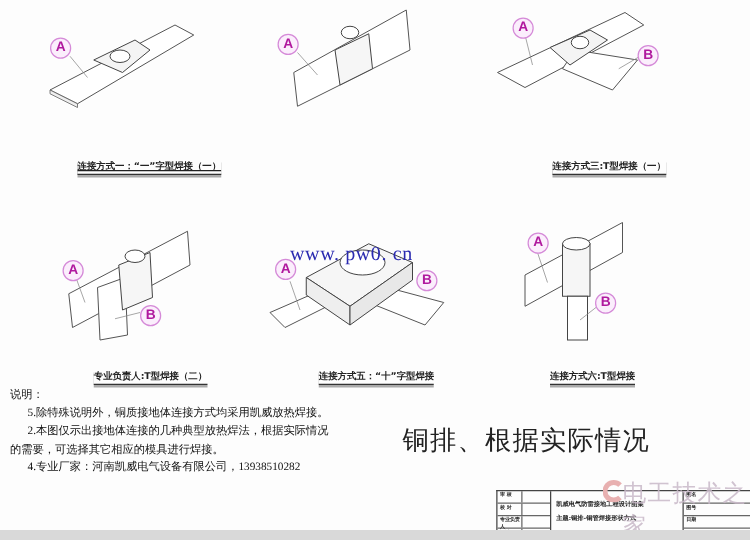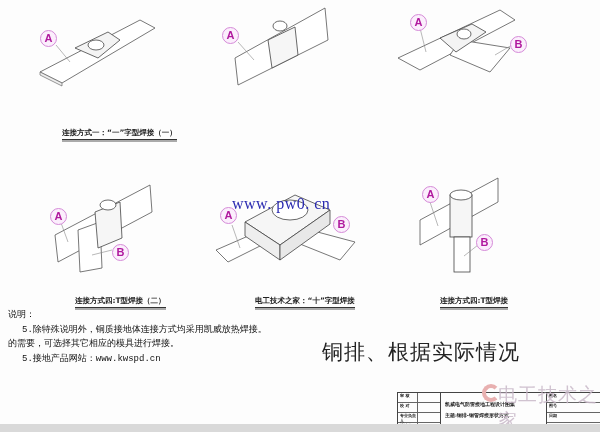--- a/index.html
+++ b/index.html
@@ -11,21 +11,21 @@
     position: absolute; font-size: 7.5px; font-weight: bold; color: #222;
     white-space: nowrap; padding-bottom: 1px;
     border-bottom: 1px solid #333; box-shadow: 0 2px 0 #aaa;
     font-family: "DejaVu Sans", sans-serif;
   }
   .label-circle {
     position: absolute; width: 17px; height: 17px; border-radius: 50%;
     border: 1.5px solid #d58ad8; background: #fbeefc; color: #b0199e;
     font: bold 11px "Liberation Sans", sans-serif; text-align: center; line-height: 14px;
   }
-  .notes { position: absolute; left: 8px; top: 308px; font-size: 9px; line-height: 14.6px; font-family: Liberation Mono, monospace; color: #111; }
+  .notes { position: absolute; left: 8px; top: 308px; font-size: 9px; line-height: 14.6px; font-family: Liberation Serif, serif; color: #111; }
   .notes .item { padding-left: 14px; }
   .notes .cont { padding-left: 0; }
   .big-title { position: absolute; left: 322px; top: 338px; font-size: 21px; font-family: "DejaVu Sans", sans-serif; color: #222; letter-spacing: 1px; }
   .watermark-url { position: absolute; left: 232px; top: 195px; font-size: 16px; color: #2a2ab0; font-family: "Liberation Serif", serif; letter-spacing: 0.5px; }
   .title-block { position: absolute; left: 397px; top: 392px; width: 203px; height: 40px; border-top: 1px solid #444; border-left: 1px solid #444; }
   .tb-left { position: absolute; left: 0; top: 0; width: 42px; height: 40px; }
   .tb-row { height: 10px; border-bottom: 1px solid #666; font-size: 4px; display: flex; font-weight: bold; }
   .tb-row span { display: inline-block; width: 20px; border-right: 1px solid #666; padding-left: 2px; }
   .tb-mid { position: absolute; left: 42px; top: 0; width: 106px; height: 40px; border-left: 1px solid #444; font-size: 5px; font-weight: bold; padding: 6px 4px; line-height: 11px; color: #222; }
   .tb-right { position: absolute; left: 148px; top: 0; width: 55px; height: 40px; border-left: 1px solid #444; font-size: 4px; }
@@ -39,21 +39,21 @@
 
 <div class="panel" style="left:0;top:0;">
   <svg width="200" height="140">
     <polygon points="40,72 140,20 155,28 62,83" fill="#fff" stroke="#555" stroke-width="0.8"></polygon>
     <polygon points="40,72 62,83 62,86 40,75" fill="#eee" stroke="#555" stroke-width="0.6"></polygon>
     <polygon points="75,48 108,32 120,40 98,58" fill="#f4f4f4" stroke="#444" stroke-width="0.8"></polygon>
     <ellipse cx="96" cy="45" rx="8" ry="5" fill="#fff" stroke="#444" stroke-width="0.8"></ellipse>
     <line x1="56" y1="45" x2="70" y2="62" stroke="#888" stroke-width="0.6"></line>
   </svg>
   <div class="label-circle" style="left:40px;top:30px;">A</div>
-  <div class="caption" style="left:62px;top:128px;">连接方式一：“一”字型焊接（一）</div>
+  <div class="caption" style="left:62px;top:128px;text-decoration:underline;">连接方式一：“一”字型焊接（一）</div>
 </div>
 
 <div class="panel" style="left:200px;top:0;">
   <svg width="200" height="140">
     <polygon points="35,58 125,8 128,40 38,85" fill="#fff" stroke="#555" stroke-width="0.8"></polygon>
     <polygon points="68,40 95,27 98,55 72,68" fill="#f6f6f6" stroke="#444" stroke-width="0.8"></polygon>
     <ellipse cx="80" cy="26" rx="7" ry="5" fill="#fff" stroke="#444" stroke-width="0.8"></ellipse>
     <line x1="38" y1="42" x2="54" y2="60" stroke="#888" stroke-width="0.6"></line>
   </svg>
   <div class="label-circle" style="left:22px;top:27px;">A</div>
@@ -63,72 +63,74 @@
   <svg width="220" height="140">
     <polygon points="18,58 120,10 135,20 40,70" fill="#fff" stroke="#555" stroke-width="0.8"></polygon>
     <polygon points="80,40 130,48 110,72 70,55" fill="#fff" stroke="#555" stroke-width="0.8"></polygon>
     <polygon points="60,38 92,24 106,32 76,52" fill="#f4f4f4" stroke="#444" stroke-width="0.8"></polygon>
     <ellipse cx="84" cy="34" rx="7" ry="5" fill="#fff" stroke="#444" stroke-width="0.8"></ellipse>
     <line x1="40" y1="28" x2="46" y2="52" stroke="#888" stroke-width="0.6"></line>
     <line x1="132" y1="45" x2="115" y2="55" stroke="#888" stroke-width="0.6"></line>
   </svg>
   <div class="label-circle" style="left:30px;top:14px;">A</div>
   <div class="label-circle" style="left:130px;top:36px;">B</div>
+  <div class="caption" style="left:62px;top:128px;">连接方式三:T型焊接（一）</div>
 </div>
 
 <div class="panel" style="left:0;top:150px;">
   <svg width="200" height="140">
     <polygon points="55,85 150,35 152,62 58,112" fill="#fff" stroke="#555" stroke-width="0.8"></polygon>
     <polygon points="78,80 100,72 102,118 80,122" fill="#fff" stroke="#555" stroke-width="0.8"></polygon>
     <polygon points="95,62 120,52 122,88 98,98" fill="#f6f6f6" stroke="#444" stroke-width="0.8"></polygon>
     <ellipse cx="108" cy="55" rx="8" ry="5" fill="#fff" stroke="#444" stroke-width="0.8"></ellipse>
     <line x1="60" y1="70" x2="68" y2="92" stroke="#888" stroke-width="0.6"></line>
     <line x1="112" y1="100" x2="92" y2="105" stroke="#888" stroke-width="0.6"></line>
   </svg>
   <div class="label-circle" style="left:50px;top:58px;">A</div>
   <div class="label-circle" style="left:112px;top:94px;">B</div>
-  <div class="caption" style="left:75px;top:146px;">连接方式四:T型焊接（二）</div>
+  <div class="caption" style="left:75px;top:146px;">专业负责人:T型焊接（二）</div>
 </div>
 
 <div class="panel" style="left:200px;top:150px;">
   <svg width="200" height="140">
     <polygon points="16,100 62,80 72,90 28,112" fill="#fff" stroke="#555" stroke-width="0.8"></polygon>
     <polygon points="110,80 155,92 140,110 95,92" fill="#fff" stroke="#555" stroke-width="0.8"></polygon>
     <polygon points="45,72 95,45 130,60 80,95" fill="#f6f6f6" stroke="#444" stroke-width="0.8"></polygon>
     <polygon points="45,72 80,95 80,110 45,86" fill="#eee" stroke="#444" stroke-width="0.8"></polygon>
     <polygon points="80,95 130,60 130,74 80,110" fill="#e8e8e8" stroke="#444" stroke-width="0.8"></polygon>
     <ellipse cx="90" cy="60" rx="18" ry="10" fill="#fff" stroke="#444" stroke-width="0.8"></ellipse>
     <line x1="32" y1="75" x2="40" y2="98" stroke="#888" stroke-width="0.6"></line>
   </svg>
   <div class="label-circle" style="left:20px;top:57px;">A</div>
   <div class="label-circle" style="left:133px;top:66px;">B</div>
-  <div class="caption" style="left:55px;top:146px;">电工技术之家：“十”字型焊接</div>
+  <div class="caption" style="left:55px;top:146px;">连接方式五：“十”字型焊接</div>
 </div>
 
 <div class="panel" style="left:380px;top:150px;">
   <svg width="220" height="140">
     <polygon points="40,70 118,28 118,52 40,95" fill="#fff" stroke="#555" stroke-width="0.8"></polygon>
     <rect x="70" y="45" width="22" height="42" fill="#f6f6f6" stroke="#444" stroke-width="0.8"></rect>
     <ellipse cx="81" cy="45" rx="11" ry="5" fill="#fff" stroke="#444" stroke-width="0.8"></ellipse>
     <rect x="74" y="87" width="16" height="35" fill="#fff" stroke="#444" stroke-width="0.8"></rect>
     <line x1="50" y1="52" x2="58" y2="76" stroke="#888" stroke-width="0.6"></line>
     <line x1="98" y1="95" x2="84" y2="106" stroke="#888" stroke-width="0.6"></line>
   </svg>
   <div class="label-circle" style="left:42px;top:36px;">A</div>
   <div class="label-circle" style="left:96px;top:84px;">B</div>
-  <div class="caption" style="left:60px;top:146px;">连接方式四:T型焊接</div>
+  <div class="caption" style="left:60px;top:146px;">连接方式六:T型焊接</div>
 </div>
 
 <div class="watermark-url">www. pw0. cn</div>
 
 <div class="notes">
   <div>说明：</div>
   <div class="item">5.除特殊说明外，铜质接地体连接方式均采用凯威放热焊接。</div>
+  <div class="item">2.本图仅示出接地体连接的几种典型放热焊法，根据实际情况</div>
   <div class="cont">的需要，可选择其它相应的模具进行焊接。</div>
-  <div class="item">5.接地产品网站：www.kwspd.cn</div>
+  <div class="item">4.专业厂家：河南凯威电气设备有限公司，13938510282</div>
 </div>
 
 <div class="big-title">铜排、根据实际情况</div>
 
 <div class="title-block">
   <div class="tb-left">
     <div class="tb-row">
         <span>审 核</span>
       </div>
     <div class="tb-row">

